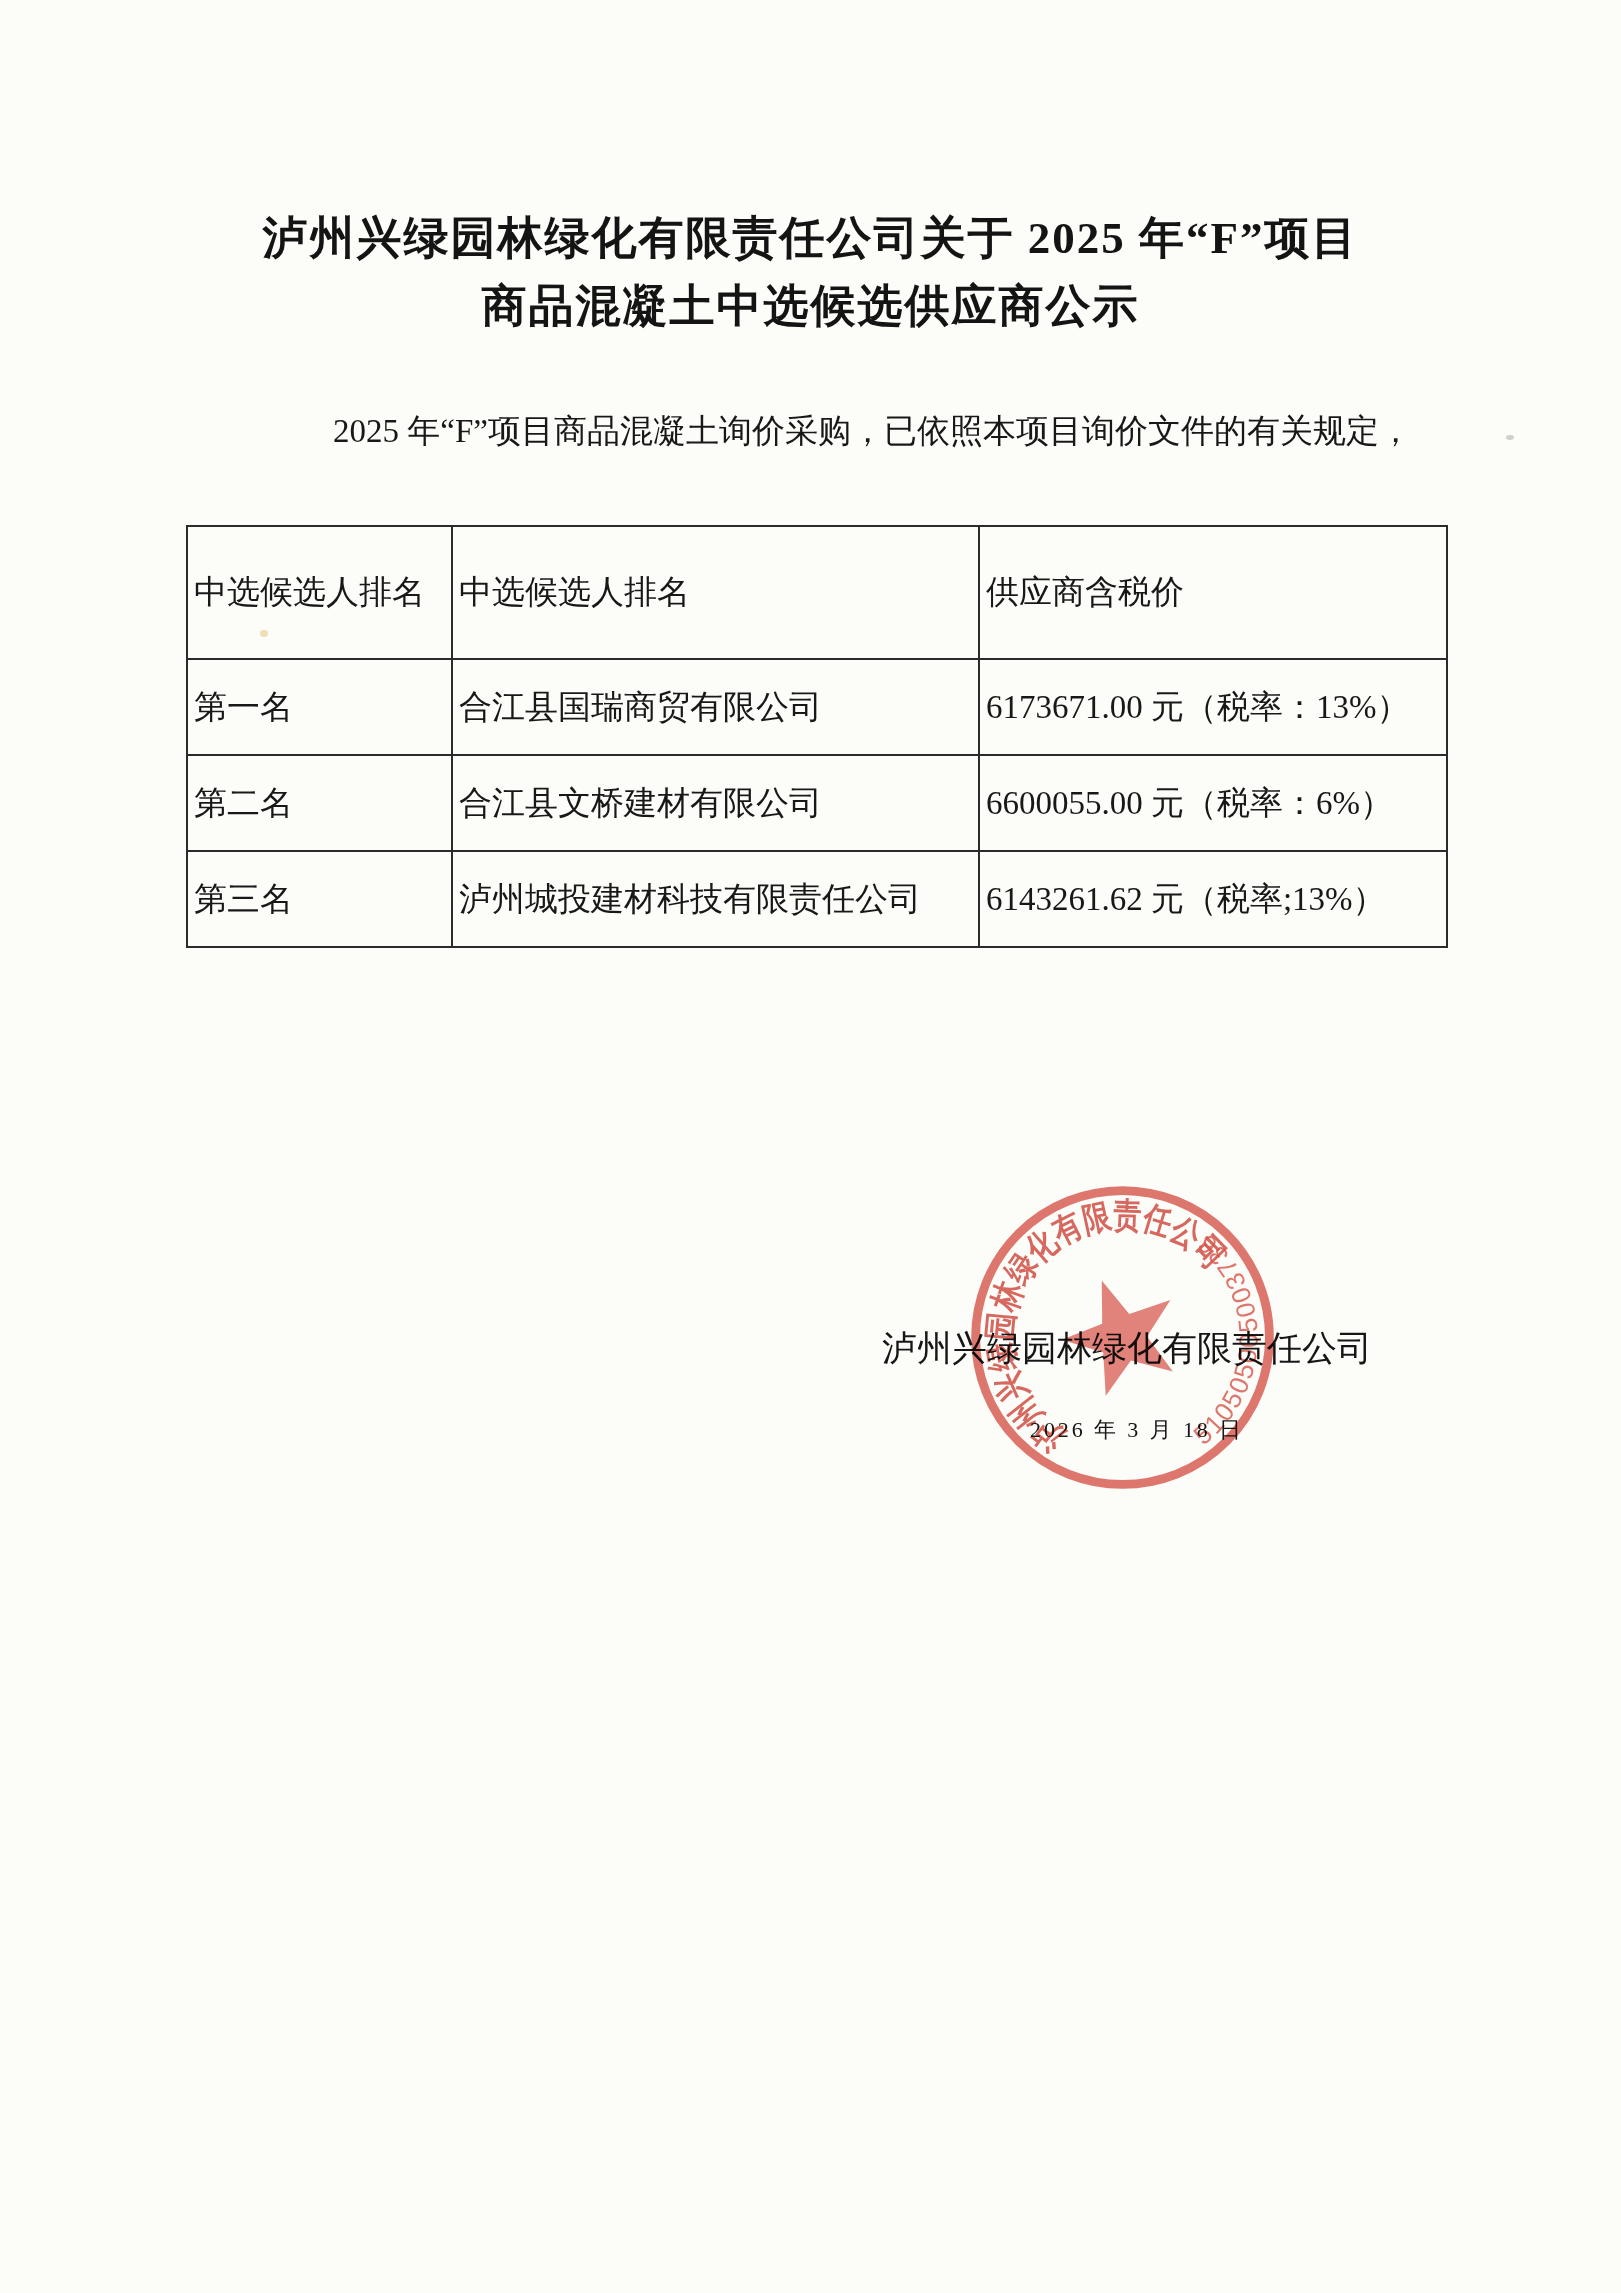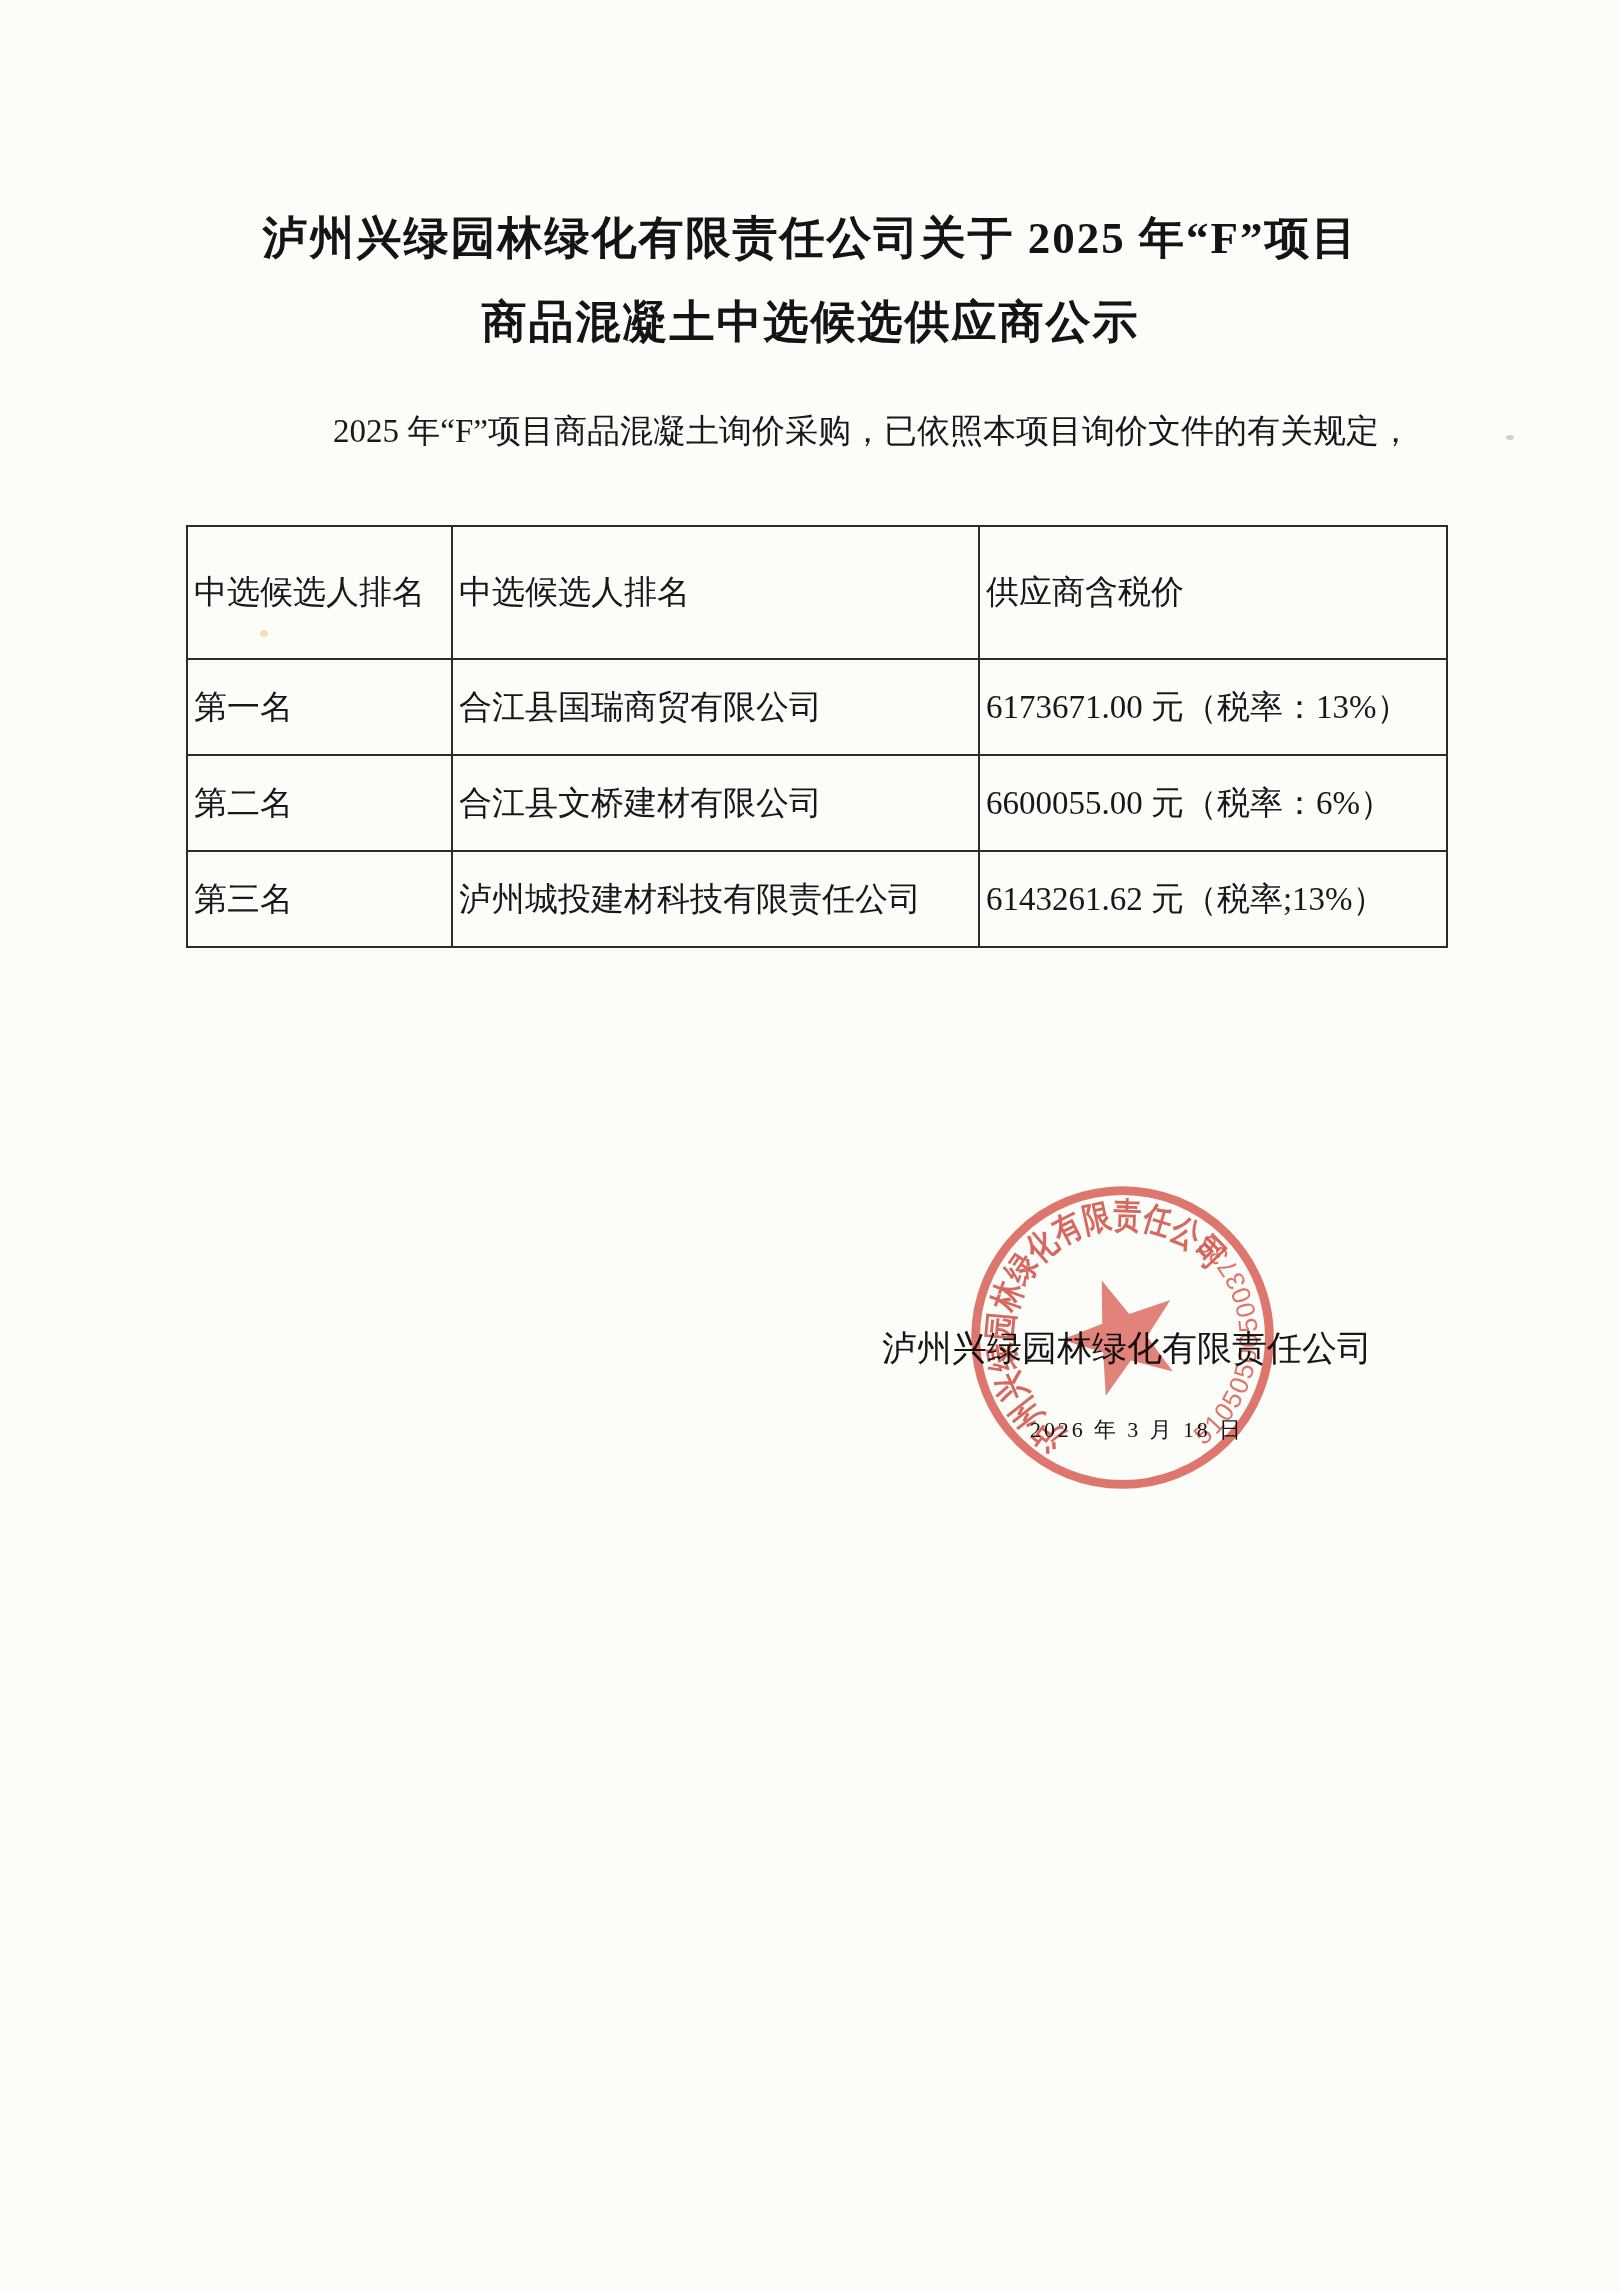--- a/index.html
+++ b/index.html
@@ -14,21 +14,21 @@
   }
   .title-line{
     position:absolute;left:0;width:1621px;
     text-align:center;
     font-size:45px;font-weight:700;
     letter-spacing:2px;
     color:#141414;
     white-space:nowrap;
   }
   .title-line.l1{top:208px;}
-  .title-line.l2{top:292px;}
+  .title-line.l2{top:276px;}
   .intro{
     position:absolute;left:268px;top:408px;width:1186px;
     font-size:33px;line-height:46px;color:#181818;
   }
   .intro .iline{white-space:nowrap;}
   .intro .iline.first{padding-left:65px;}
   table.supplier-table{
     position:absolute;left:186px;top:525px;
     width:1259px;
     border-collapse:collapse;

